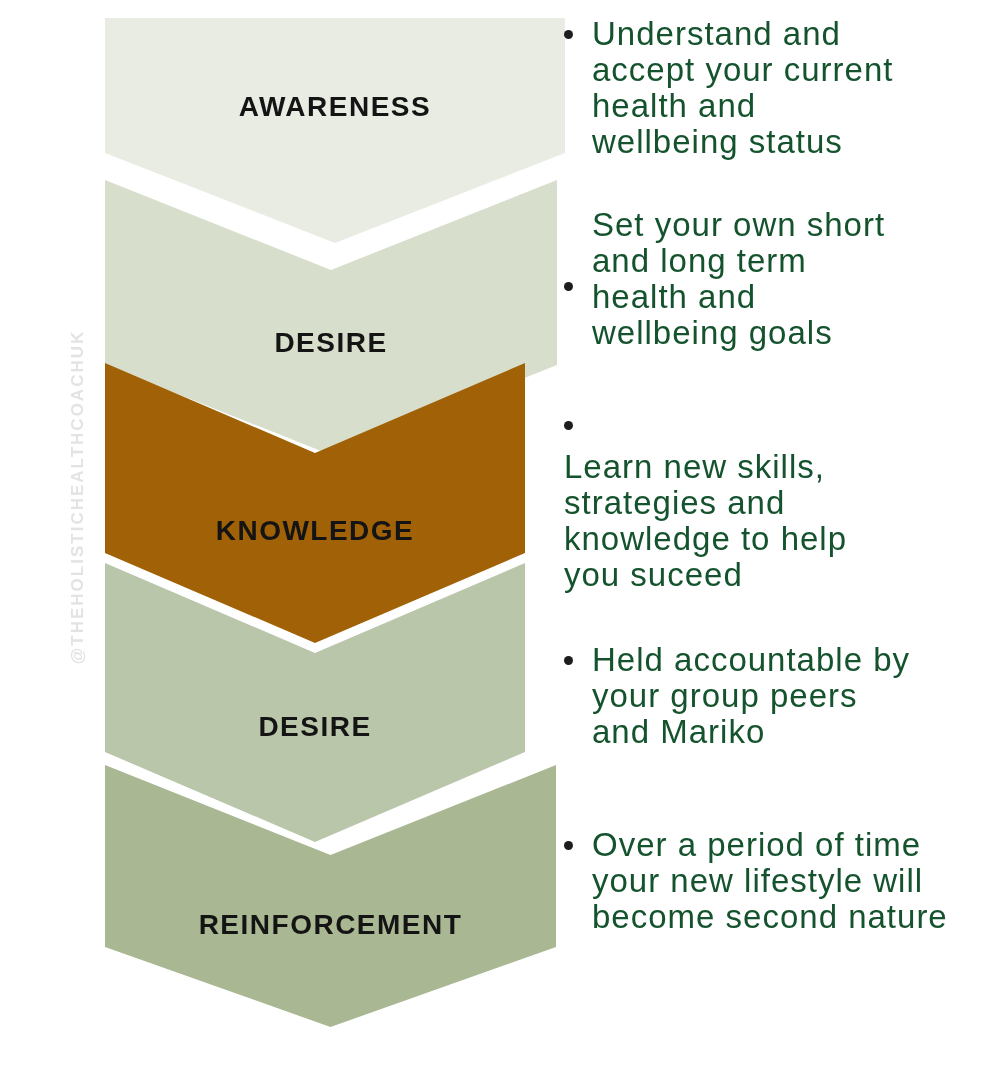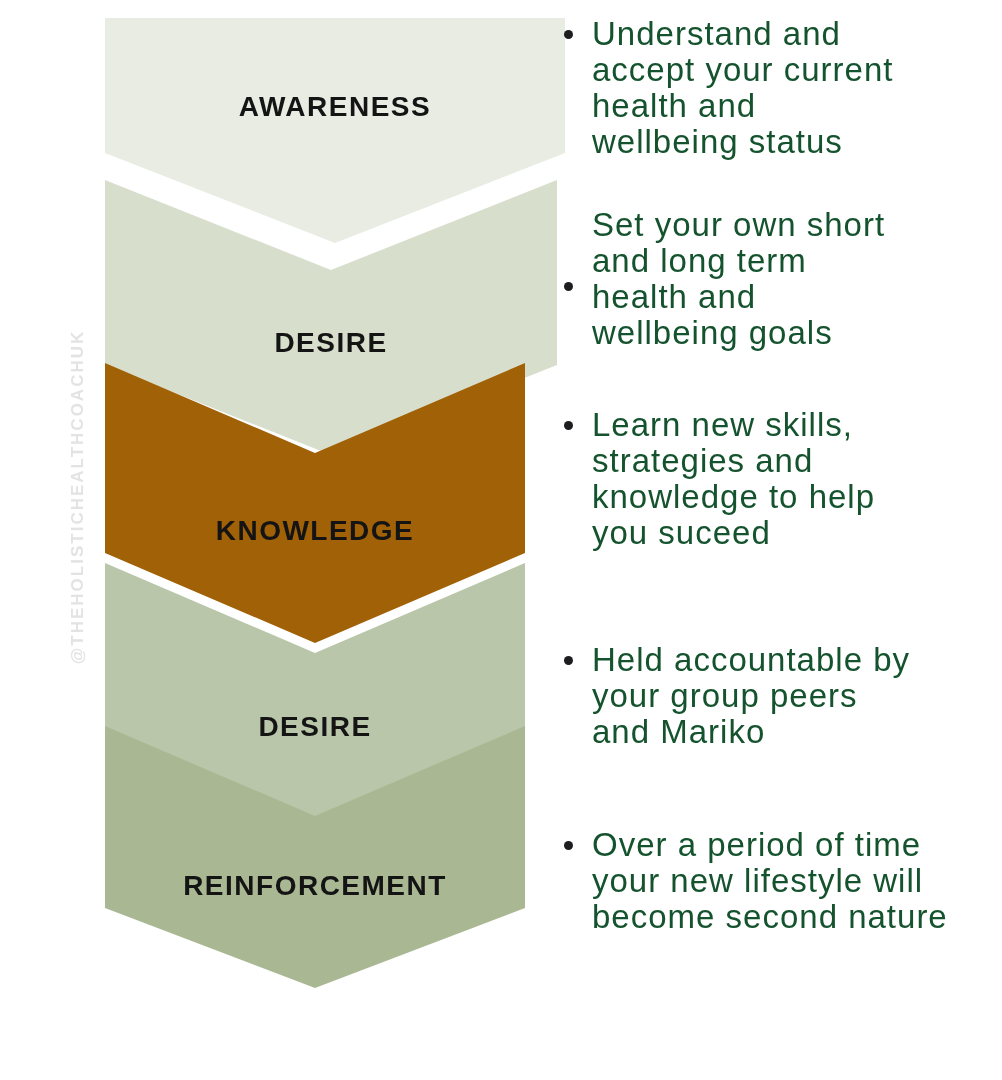--- a/index.html
+++ b/index.html
@@ -42,23 +42,24 @@
     clip-path: polygon(0 0, 100% 0, 100% calc(100% - 90px), 50% 100%, 0 calc(100% - 90px));
     padding-left: 40px;
   }
   .c2, .c3, .c4 {
     clip-path: polygon(0 0, 50% 90px, 100% 0, 100% calc(100% - 90px), 50% 100%, 0 calc(100% - 90px));
   }
   .c2 { top: 180px; height: 275px; padding-left: 32px; }
   .c3 { top: 363px; height: 280px; }
   .c4 { top: 563px; height: 279px; }
   .c5 {
-    top: 726px;
+    top: 765px;
     height: 262px;
     clip-path: polygon(0 0, 50% 90px, 100% 0, 100% calc(100% - 80px), 50% 100%, 0 calc(100% - 80px));
+    padding-left: 31px;
   }
 
   .step-label {
     position: absolute;
     left: 0;
     width: 100%;
     text-align: center;
     font-size: 28px;
     line-height: 28px;
     font-weight: 700;
@@ -74,21 +75,21 @@
   
   .bullet {
     position: absolute;
     left: 564px;
     display: flex;
     align-items: flex-start;
     gap: 19px;
   }
   .b1 { top: 16px; }
   .b2 { top: 207px; align-items: center; }
-  .b3 { top: 407px; }
+  .b3 { top: 407px; flex-direction: column; }
   .b4 { top: 642px; }
   .b5 { top: 827px; }
 
   .dot {
     flex: none;
     width: 9px;
     height: 9px;
     margin-top: 14px;
     border-radius: 50%;
     background: #1d1d1f;

